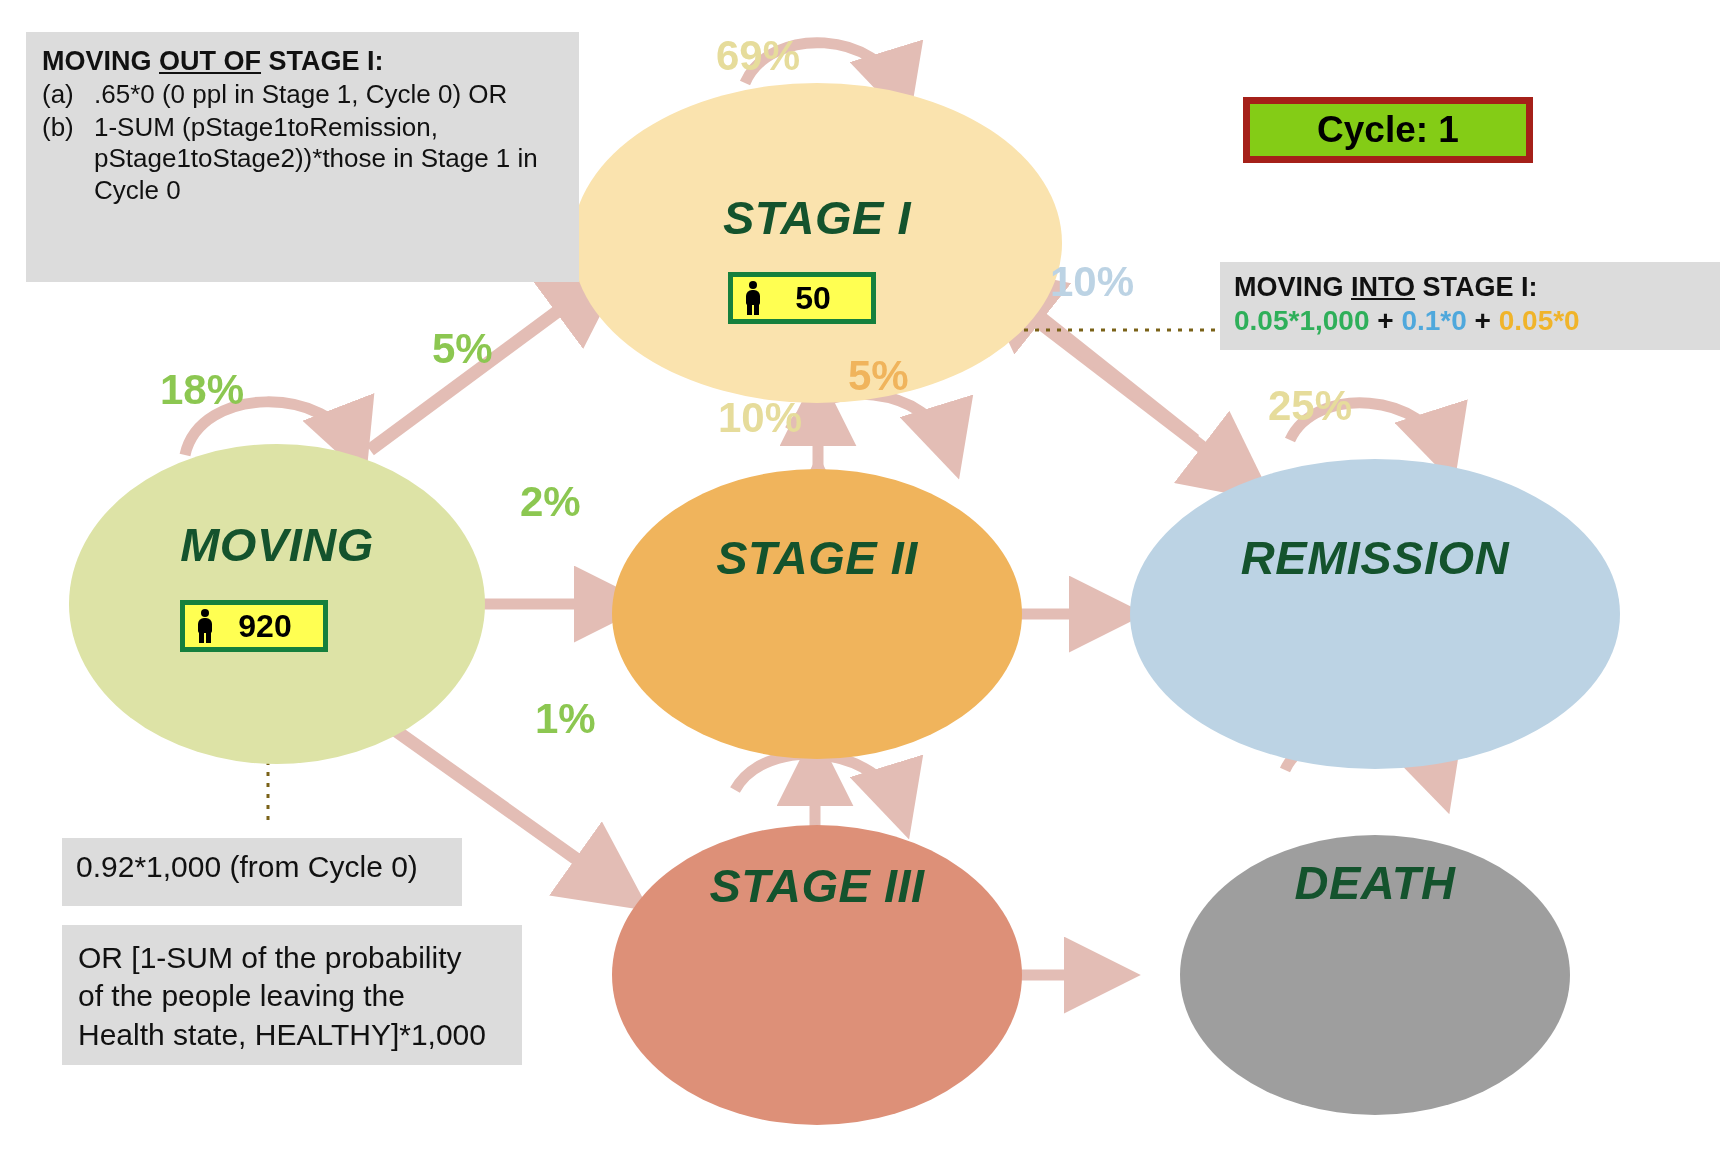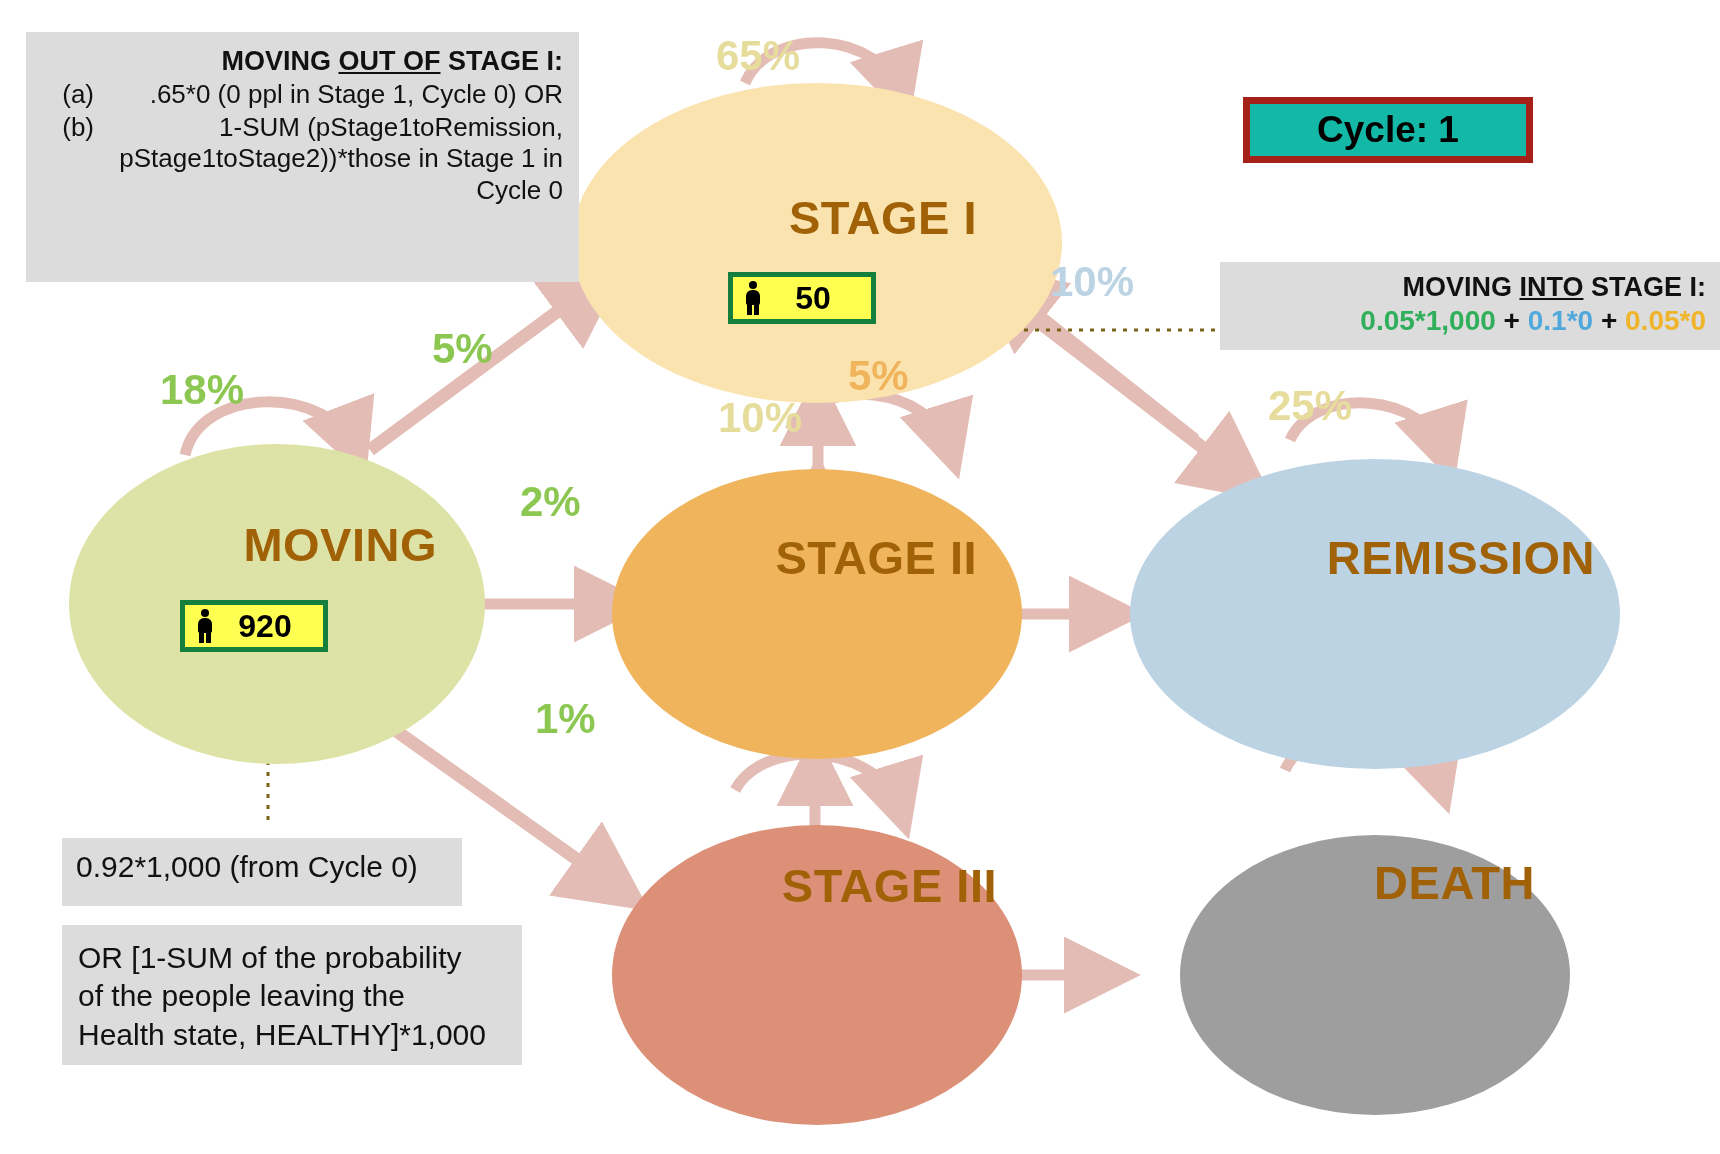--- a/index.html
+++ b/index.html
@@ -19,24 +19,25 @@
   svg.layer {
     position: absolute;
     left: 0; top: 0;
     width: 1720px;
     height: 1154px;
     pointer-events: none;
   }
   .node-label {
     position: absolute;
     font-weight: bold;
-    color: #a16207;
+    color: #14532d;
     letter-spacing: 0.5px;
     white-space: nowrap;
-    text-align: right;
+    text-align: center;
+    font-style: italic;
   }
   .pct {
     position: absolute;
     font-weight: bold;
     font-size: 42px;
     white-space: nowrap;
   }
   .badge {
     position: absolute;
     background: #FFFF52;
@@ -81,21 +82,20 @@
     font-weight: bold;
     font-size: 32px;
     color: #000;
     padding-left: 6px;
   }
   .infobox {
     position: absolute;
     background: #DCDCDC;
     color: #111;
     box-sizing: border-box;
-    text-align: right;
   }
   .infobox .hdr {
     font-weight: bold;
     font-size: 27px;
     white-space: nowrap;
   }
   .u { text-decoration: underline; }
   .ol {
     margin: 2px 0 0 0;
     padding: 0;
@@ -107,21 +107,21 @@
     display: flex;
     margin-top: 2px;
   }
   .ol li .mk {
     flex: 0 0 auto;
     width: 52px;
   }
   .ol li .tx { flex: 1 1 auto; }
   .cycle-box {
     position: absolute;
-    background: #14b8a6;
+    background: #84cc16;
     border: 7px solid #A52019;
     display: flex;
     align-items: center;
     justify-content: center;
     font-weight: bold;
     font-size: 37px;
     color: #000;
     box-sizing: border-box;
   }
   .plain-box {
@@ -218,21 +218,21 @@
   <div class="badge" style="left:728px; top:272px; width:148px; height:52px;">
     <span class="person">
       <span class="head"></span>
         <span class="body"></span>
       <span class="legL"></span>
         <span class="legR"></span>
     </span>
     <span class="count">50</span>
   </div>
 
-  <div class="pct" style="left:716px; top:32px; color:#E6DC9B;">65%</div>
+  <div class="pct" style="left:716px; top:32px; color:#E6DC9B;">69%</div>
 
   <div class="pct" style="left:160px; top:366px; color:#8CC751;">18%</div>
 
   <div class="pct" style="left:432px; top:325px; color:#8CC751;">5%</div>
 
   <div class="pct" style="left:520px; top:478px; color:#8CC751;">2%</div>
 
   <div class="pct" style="left:535px; top:695px; color:#8CC751;">1%</div>
 
   <div class="pct" style="left:718px; top:394px; color:#E6DC9B;">10%</div>

